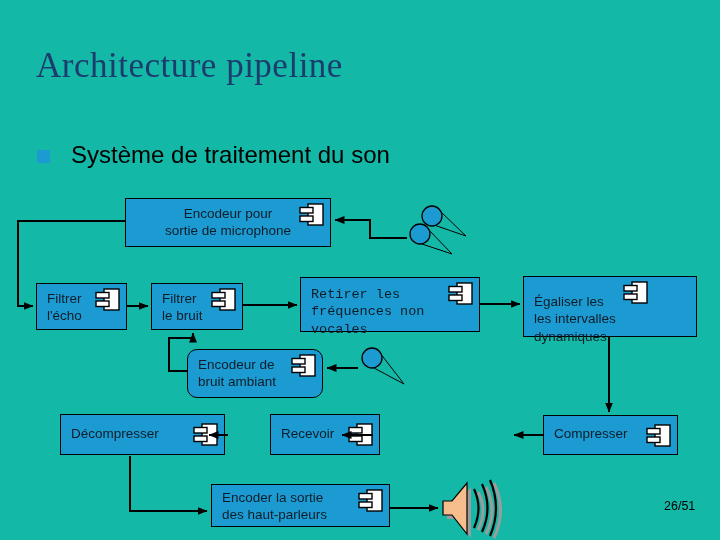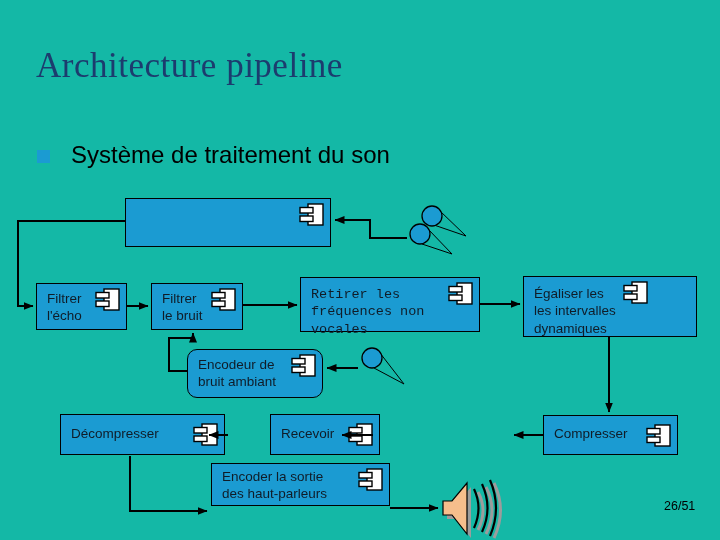--- a/index.html
+++ b/index.html
@@ -37,20 +37,22 @@
 <div class="slide">
 
   <h1 class="title">Architecture pipeline</h1>
 
   <div class="bullet-row">
     <span class="bullet-square"></span>
     <span class="bullet-text">Système de traitement du son</span>
   </div>
 
   <div class="box centered" style="left:125px; top:198px; width:206px; height:49px;">
+    <span class="box-label">Encodeur pour
+sortie de microphone</span>
     <svg class="comp-icon" width="26" height="24" viewBox="0 0 26 24">
         <rect x="9" y="1" width="15" height="21" fill="#fff" stroke="#000" stroke-width="1.4"></rect>
         <rect x="1" y="4.5" width="13" height="5.5" fill="#fff" stroke="#000" stroke-width="1.4"></rect>
         <rect x="1" y="13" width="13" height="5.5" fill="#fff" stroke="#000" stroke-width="1.4"></rect>
       </svg>
   </div>
 
   <div class="box" style="left:36px; top:283px; width:91px; height:47px;">
     <span class="box-label">Filtrer
 l'écho</span>
@@ -75,21 +77,21 @@
     <span class="box-label">Retirer les
 fréquences non vocales</span>
     <svg class="comp-icon" width="26" height="24" viewBox="0 0 26 24">
         <rect x="9" y="1" width="15" height="21" fill="#fff" stroke="#000" stroke-width="1.4"></rect>
         <rect x="1" y="4.5" width="13" height="5.5" fill="#fff" stroke="#000" stroke-width="1.4"></rect>
         <rect x="1" y="13" width="13" height="5.5" fill="#fff" stroke="#000" stroke-width="1.4"></rect>
       </svg>
   </div>
 
   <div class="box icon-inset" style="left:523px; top:276px; width:174px; height:61px;">
-    <span class="box-label" style="padding-top:8px;">Égaliser les
+    <span class="box-label" style="padding-top:16px;">Égaliser les
 les intervalles
 dynamiques</span>
     <svg class="comp-icon" width="26" height="24" viewBox="0 0 26 24">
         <rect x="9" y="1" width="15" height="21" fill="#fff" stroke="#000" stroke-width="1.4"></rect>
         <rect x="1" y="4.5" width="13" height="5.5" fill="#fff" stroke="#000" stroke-width="1.4"></rect>
         <rect x="1" y="13" width="13" height="5.5" fill="#fff" stroke="#000" stroke-width="1.4"></rect>
       </svg>
   </div>
 
   <div class="box" style="left:187px; top:349px; width:136px; height:49px;border-radius:10px;">
@@ -123,21 +125,21 @@
 
   <div class="box vcenter" style="left:543px; top:415px; width:135px; height:40px;">
     <span class="box-label">Compresser</span>
     <svg class="comp-icon" width="26" height="24" viewBox="0 0 26 24">
         <rect x="9" y="1" width="15" height="21" fill="#fff" stroke="#000" stroke-width="1.4"></rect>
         <rect x="1" y="4.5" width="13" height="5.5" fill="#fff" stroke="#000" stroke-width="1.4"></rect>
         <rect x="1" y="13" width="13" height="5.5" fill="#fff" stroke="#000" stroke-width="1.4"></rect>
       </svg>
   </div>
 
-  <div class="box" style="left:211px; top:463px; width:179px; height:43px;">
+  <div class="box" style="left:211px; top:484px; width:179px; height:43px;">
     <span class="box-label" style="padding-top:4px;">Encoder la sortie
 des haut-parleurs</span>
     <svg class="comp-icon" width="26" height="24" viewBox="0 0 26 24">
         <rect x="9" y="1" width="15" height="21" fill="#fff" stroke="#000" stroke-width="1.4"></rect>
         <rect x="1" y="4.5" width="13" height="5.5" fill="#fff" stroke="#000" stroke-width="1.4"></rect>
         <rect x="1" y="13" width="13" height="5.5" fill="#fff" stroke="#000" stroke-width="1.4"></rect>
       </svg>
   </div>
 
   <svg class="overlay" viewBox="0 0 720 540">

